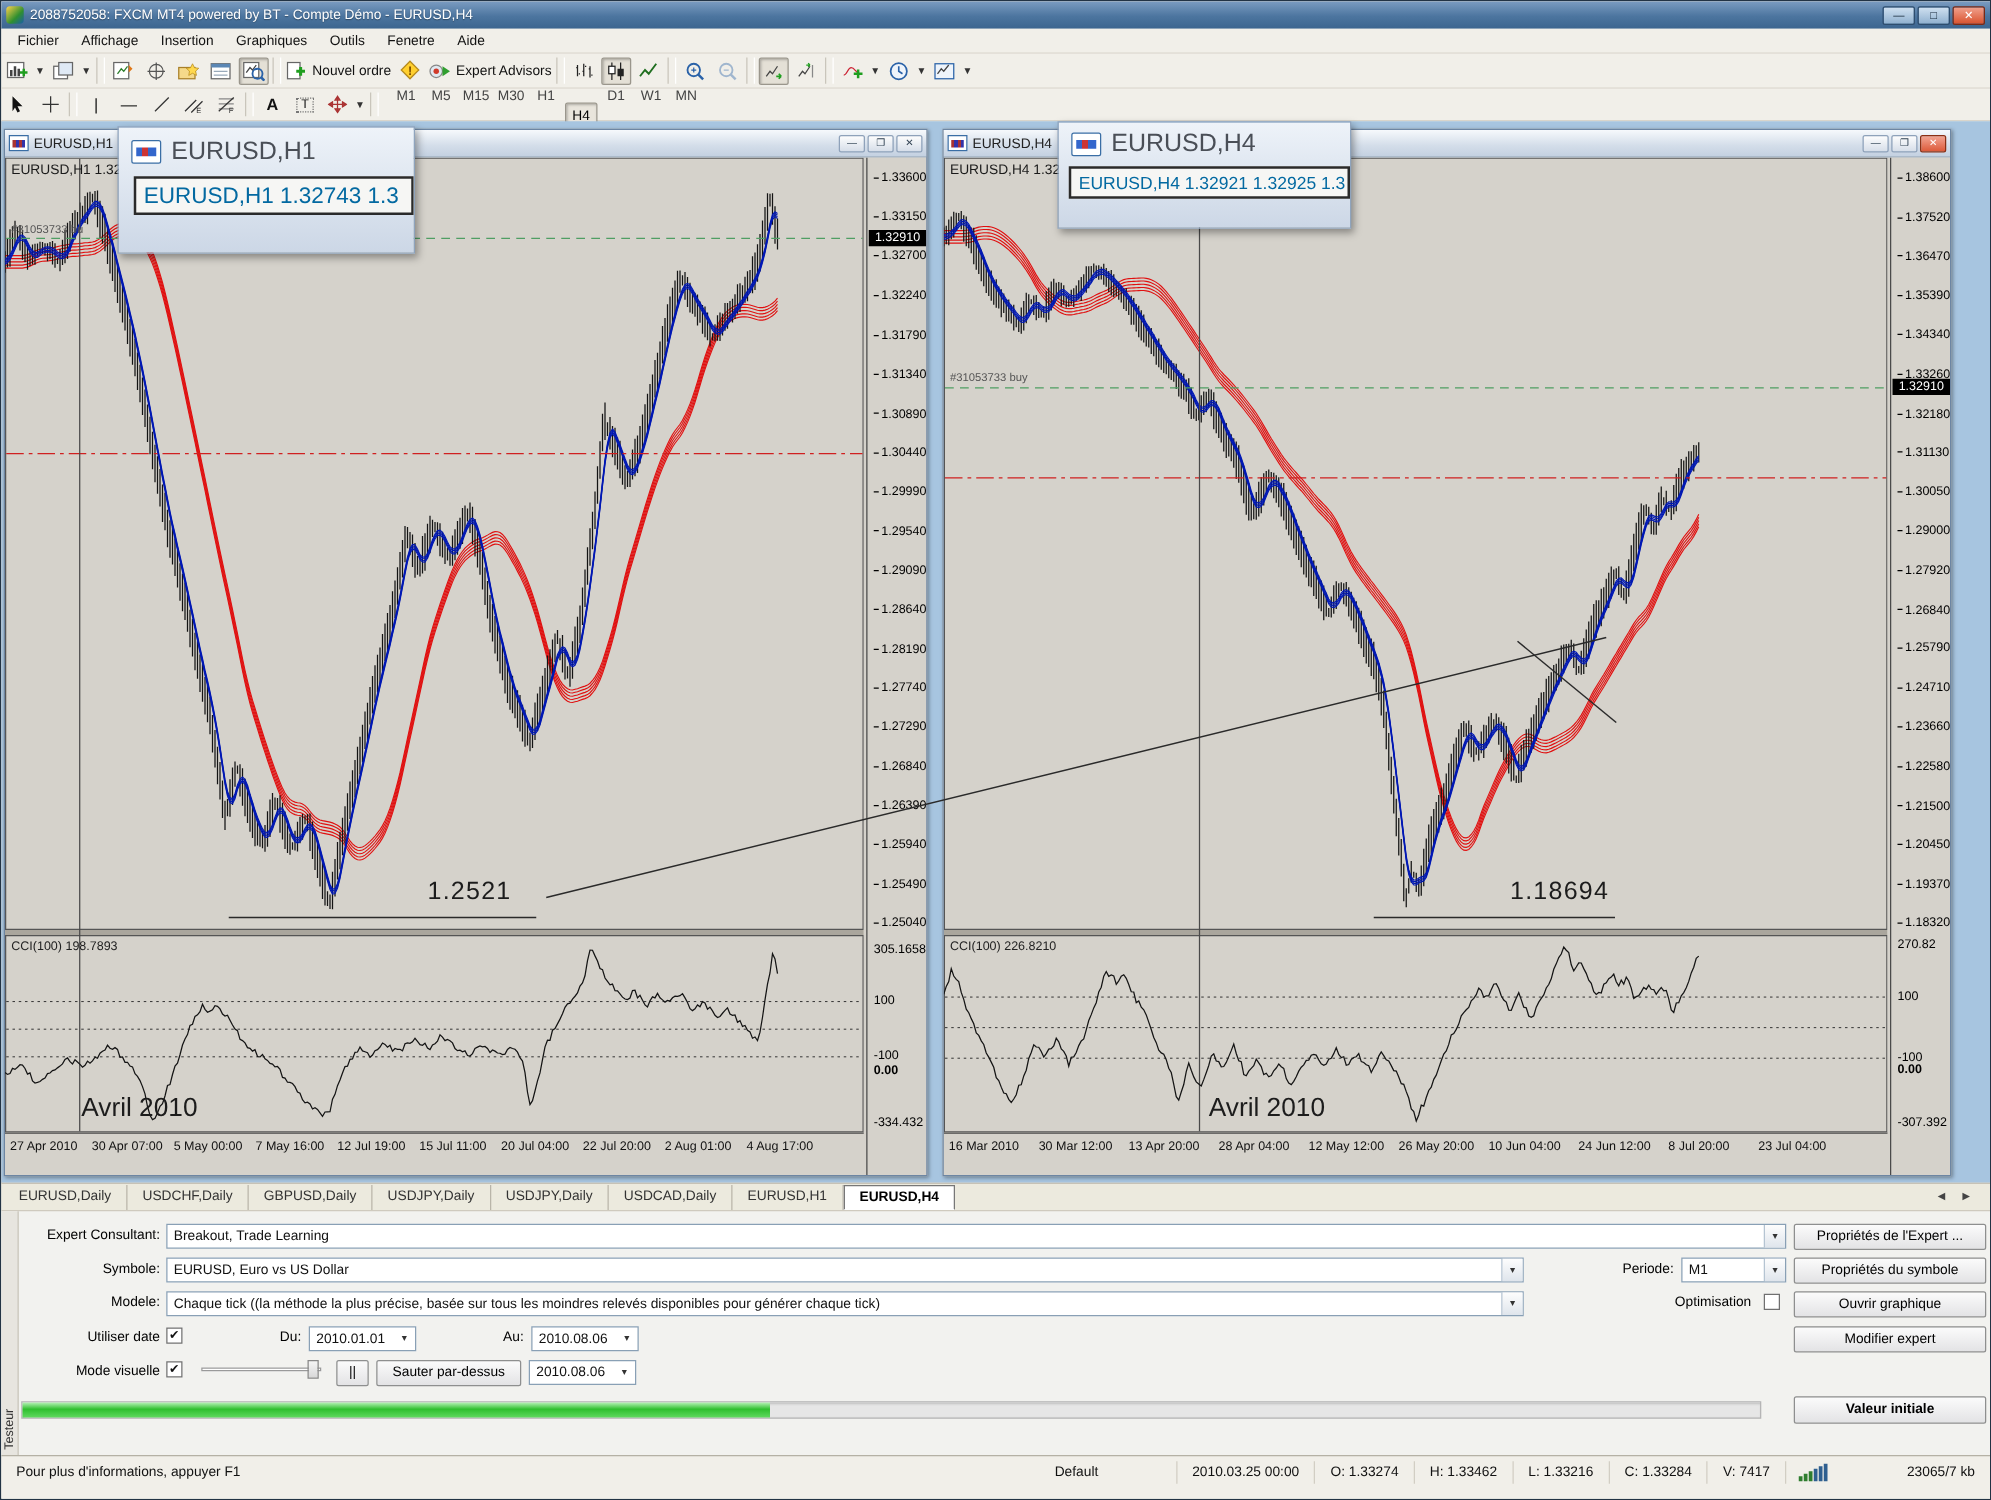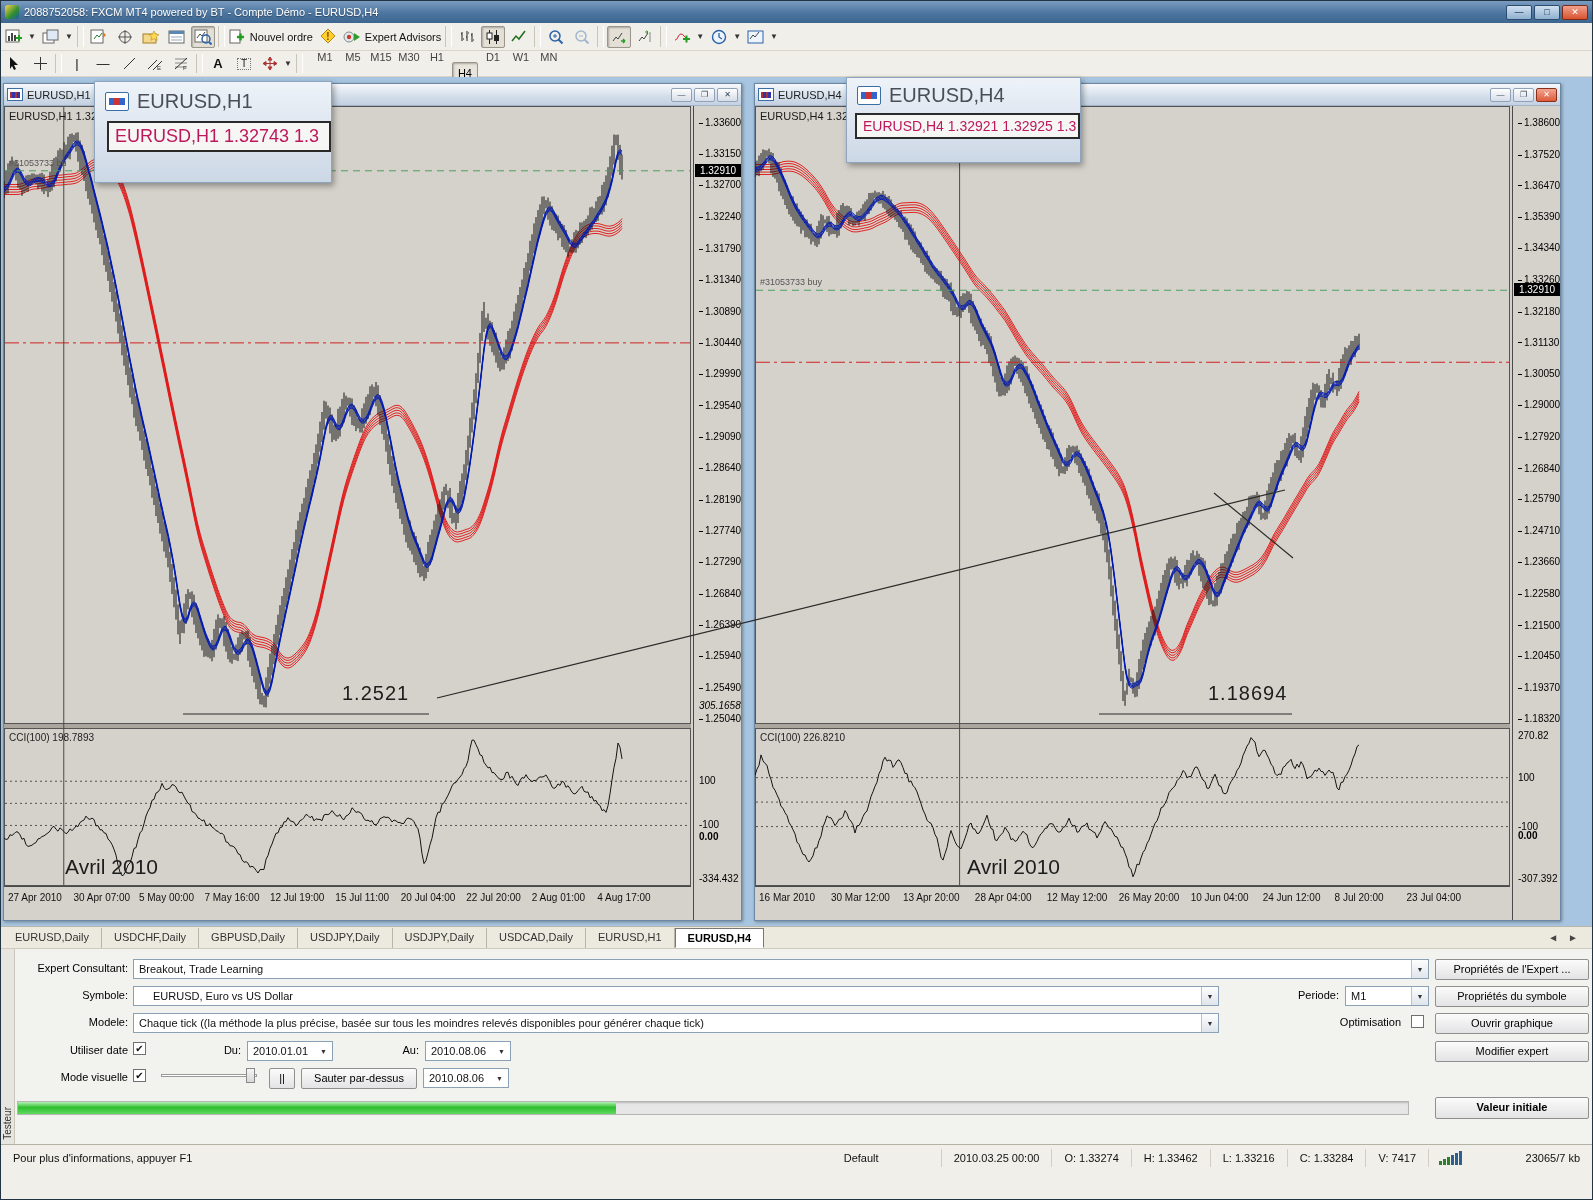--- a/index.html
+++ b/index.html
@@ -62,21 +62,21 @@
   .anno-low{ font-size:20px; letter-spacing:1px; }
   .anno-period{ font-size:21px; }
   
   .popup{ position:absolute; z-index:60; border:1px solid #8fa4bd; background:linear-gradient(180deg,#eef3f9,#ccd7e6);
           box-shadow:2px 3px 6px rgba(0,0,0,.35); overflow:hidden; }
   .popup .phead{ display:flex; align-items:center; padding:8px 10px 6px 10px; }
   .popup .picon{ width:24px; height:19px; border:1px solid #3a6ea5; border-radius:2px; background:#fff; margin-right:8px; position:relative; }
   .popup .picon::after{ content:""; position:absolute; left:3px; top:5px; width:16px; height:7px;
       background:linear-gradient(90deg,#36c 30%,#c33 30%,#c33 60%,#36c 60%); }
   .popup .ptitle{ font-size:20px; color:#4a4f57; }
-  .popup .pticker{ margin:2px 0 0 12px; border:2px solid #2a2a2a; background:#f6f6f4; color:#be185d;
+  .popup .pticker{ margin:2px 0 0 12px; border:2px solid #2a2a2a; background:#f6f6f4; color:#0369a1;
                    font-size:18px; padding:3px 6px; white-space:nowrap; overflow:hidden; }
   
   #tabsbar{ height:22px; background:#eceade; border-top:1px solid #b9b5a9; display:flex; align-items:flex-end; padding-left:2px; }
   .ctab{ padding:3px 12px 3px 12px; font-size:11px; color:#333; border-right:1px solid #b9b5a9; margin-bottom:0; }
   .ctab.active{ background:#fff; border:1px solid #777; border-bottom:1px solid #fff; font-weight:bold; color:#000; }
   #tab-arrows{ margin-left:auto; margin-right:14px; display:flex; gap:10px; font-size:10px; color:#444; align-self:center;}
   
   #tester{ position:relative; height:196px; background:#f2f2ef; border-top:1px solid #cfcabe; }
   #tester-side{ position:absolute; left:0; top:0; bottom:0; width:14px; background:#e7e5df; border-right:1px solid #c9c5bb; }
   #tester-side span{ position:absolute; bottom:4px; left:1px; font-size:10px; color:#333;
@@ -112,20 +112,29 @@
 <div id="app">
 
   <div id="titlebar">
     <div class="appicon"></div>
     <div class="title">2088752058: FXCM MT4 powered by BT - Compte Démo - EURUSD,H4</div>
     <div class="winbtn">—</div>
     <div class="winbtn">□</div>
     <div class="winbtn close">✕</div>
   </div>
 
+  <div id="menubar">
+      <div class="menu-item">Fichier</div>
+      <div class="menu-item">Affichage</div>
+      <div class="menu-item">Insertion</div>
+      <div class="menu-item">Graphiques</div>
+      <div class="menu-item">Outils</div>
+      <div class="menu-item">Fenetre</div>
+      <div class="menu-item">Aide</div>
+    </div>
 
   <div id="toolbar1" class="toolbar">
     <div class="tbtn">
       <svg width="18" height="16">
           <rect x="1" y="1" width="13" height="12" fill="#fff" stroke="#666"></rect>
           <rect x="3" y="7" width="2" height="5" fill="#444"></rect>
           <rect x="6" y="4" width="2" height="8" fill="#444"></rect>
           <rect x="9" y="6" width="2" height="6" fill="#444"></rect>
           <path d="M11 9h6M14 6v6" stroke="#1f9e1f" stroke-width="2"></path>
         </svg>
@@ -380,21 +389,21 @@
             <div class="axis-lab" style="top: 356.3px;"><span class="tick"></span>1.28640</div>
             <div class="axis-lab" style="top: 387.653px;"><span class="tick"></span>1.28190</div>
             <div class="axis-lab" style="top: 419.006px;"><span class="tick"></span>1.27740</div>
             <div class="axis-lab" style="top: 450.359px;"><span class="tick"></span>1.27290</div>
             <div class="axis-lab" style="top: 481.711px;"><span class="tick"></span>1.26840</div>
             <div class="axis-lab" style="top: 513.064px;"><span class="tick"></span>1.26390</div>
             <div class="axis-lab" style="top: 544.417px;"><span class="tick"></span>1.25940</div>
             <div class="axis-lab" style="top: 575.77px;"><span class="tick"></span>1.25490</div>
             <div class="axis-lab" style="top: 607.123px;"><span class="tick"></span>1.25040</div>
             <div class="curprice" style="top: 57.7959px;">1.32910</div>
-            <div class="axis-lab" style="top: 594px; font-style: italic;">305.1658</div>
+            <div class="axis-lab" style="top: 628px;">305.1658</div>
             <div class="axis-lab" style="top: 669.256px;">100</div>
             <div class="axis-lab cci-lab-b" style="top: 691.354px;">0.00</div>
             <div class="axis-lab" style="top: 713.452px;">-100</div>
             <div class="axis-lab" style="top: 767px;">-334.432</div>
           </div>
         <div class="time-axis" id="time-0" style="top:780px;width:687px;">
             <div class="time-lab" style="left: 4px;">27 Apr 2010</div>
             <div class="time-lab" style="left: 69.4711px;">30 Apr 07:00</div>
             <div class="time-lab" style="left: 134.942px;">5 May 00:00</div>
             <div class="time-lab" style="left: 200.413px;">7 May 16:00</div>
@@ -536,21 +545,21 @@
     </div>
 
     <div class="t-label" style="left:8px;top:13px;width:119px;">Expert Consultant:</div>
     <div class="combo" style="left:132px;top:10px;width:1296px;">
       <span class="cval">Breakout, Trade Learning</span>
       <span class="cbtn">▼</span>
     </div>
     <div class="tbutton" style="left:1434px;top:10px;width:154px;">Propriétés de l'Expert ...</div>
 
     <div class="t-label" style="left:8px;top:40px;width:119px;">Symbole:</div>
-    <div class="combo" style="left:132px;top:37px;width:1086px;padding-left:14px;">
+    <div class="combo" style="left:132px;top:37px;width:1086px;">
       <span class="cval">EURUSD, Euro vs US Dollar</span>
       <span class="cbtn">▼</span>
     </div>
     <div class="t-label" style="left:1250px;top:40px;width:88px;">Periode:</div>
     <div class="combo" style="left:1344px;top:37px;width:84px;">
       <span class="cval">M1</span>
       <span class="cbtn">▼</span>
     </div>
     <div class="tbutton" style="left:1434px;top:37px;width:154px;">Propriétés du symbole</div>
 

